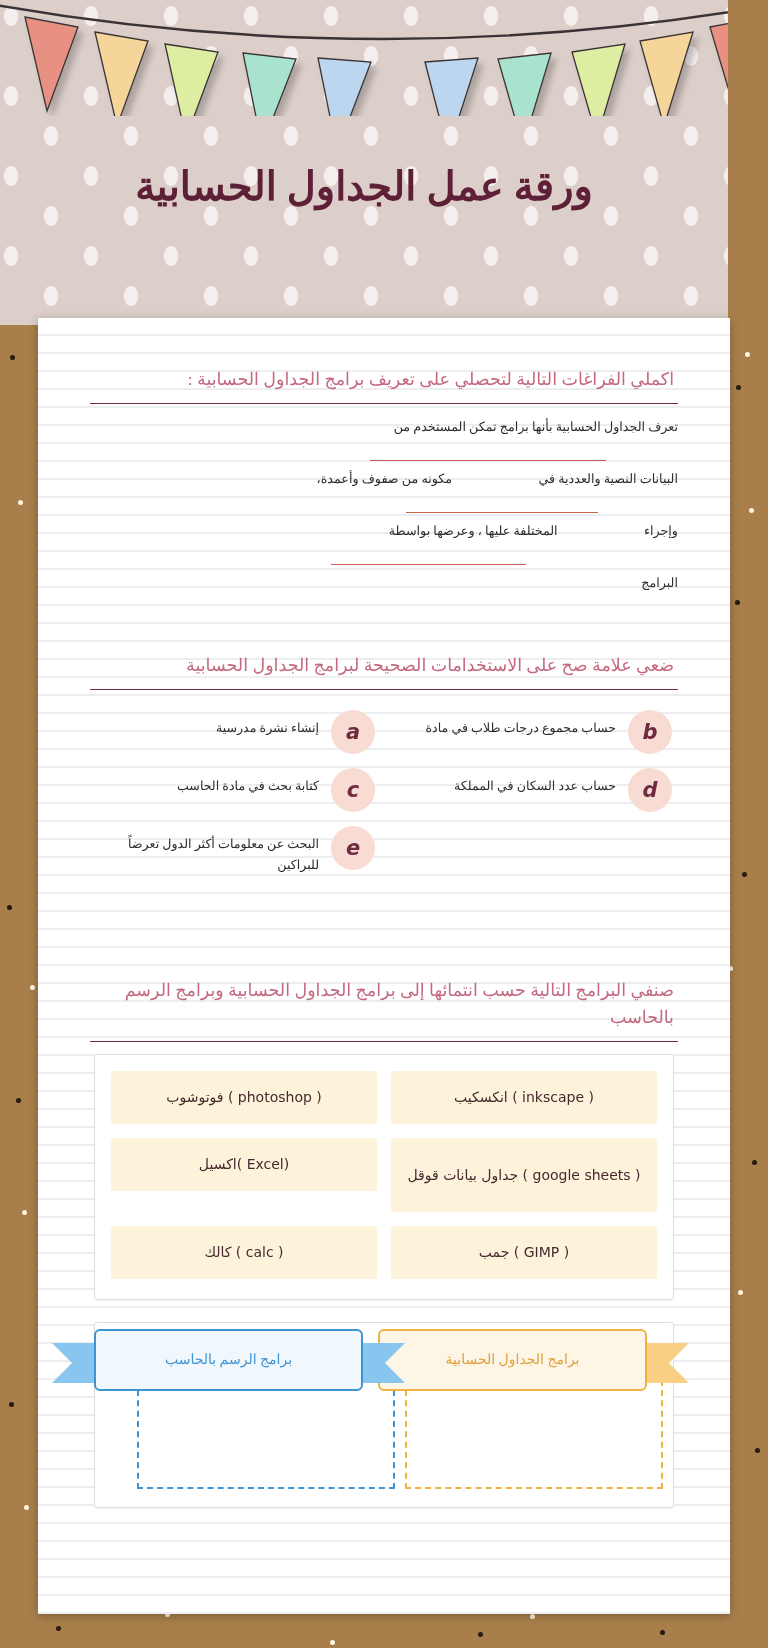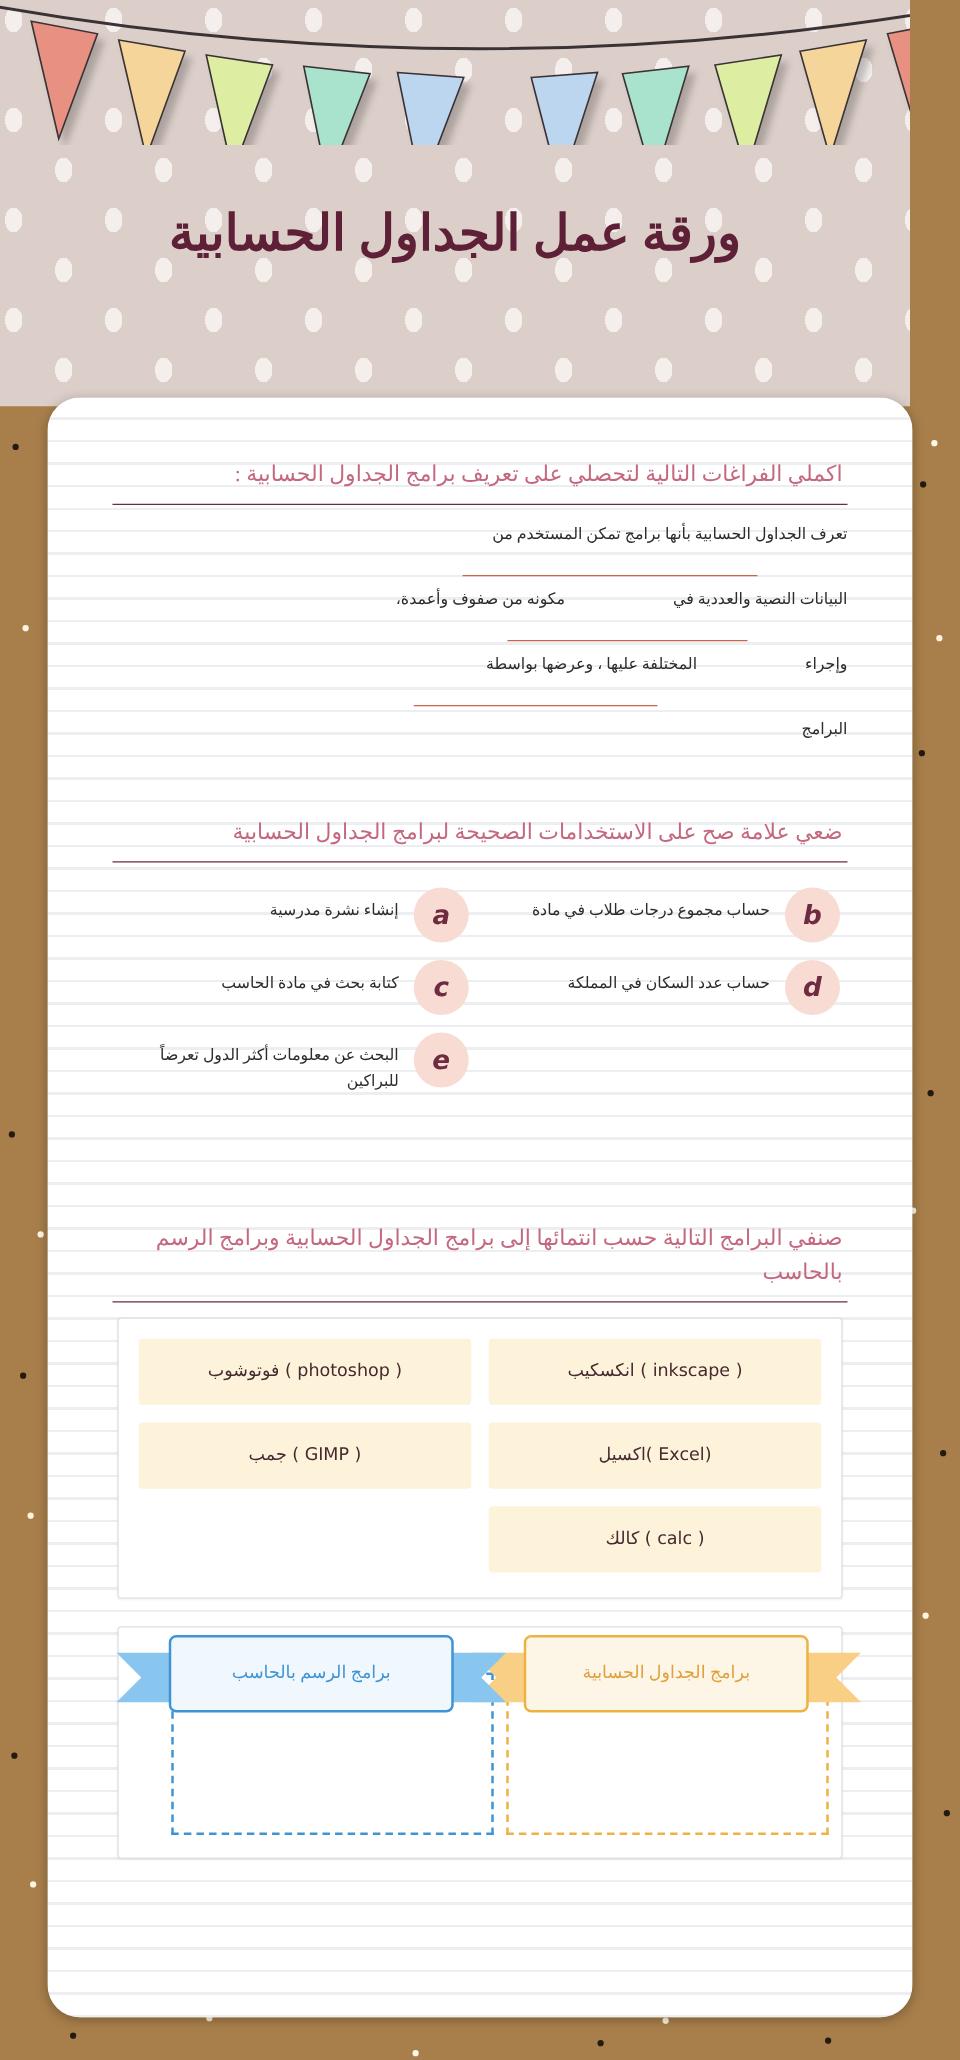--- a/index.html
+++ b/index.html
@@ -79,21 +79,20 @@
     height: 1296px;
     background-color: #fdfdfd;
     background-image: repeating-linear-gradient(
       to bottom,
       #ffffff 0px, #ffffff 16px,
       #eceef1 16px, #eceef1 18px
     );
     box-shadow: 0 2px 9px rgba(0,0,0,.28);
     overflow: hidden;
     direction: rtl;
-    border-radius: 26px;
   }
   #sheet-inner { padding: 48px 52px 0 52px; }
 
   
   .section { margin-bottom: 6px; }
   .section-title {
     color: #c4687f;
     font-size: 17.5px;
     line-height: 1.55;
     text-align: right;
@@ -205,21 +204,21 @@
     height: 130px;
     border: 2px dashed #e8a83c;
     background: transparent;
   }
   .drop-zone.zone-a { right: 10px; width: 258px; border-color: #eeb243; }
   .drop-zone.zone-b { right: 278px; width: 258px; border-color: #3f94d4; }
 
   .ribbon {
     position: absolute;
     top: 6px;
-    width: 228px;
+    width: 269px;
     height: 62px;
   }
   .ribbon .tail {
     position: absolute;
     top: 14px;
     width: 44px;
     height: 40px;
   }
   .ribbon .tail.left  { left: -42px;  }
   .ribbon .tail.right { right: -42px; }
@@ -373,20 +372,21 @@
       </div>
     </div>
 
     <div class="section" style="margin-top:101px">
       <div class="section-title">صنفي البرامج التالية حسب انتمائها إلى برامج الجداول الحسابية وبرامج الرسم بالحاسب</div>
       <hr class="section-rule">
 
       <div class="programs-panel">
         <div class="prog-card">( inkscape ) انكسكيب</div>
         <div class="prog-card">( photoshop ) فوتوشوب</div>
+        <div class="prog-card tall">( google sheets ) جداول بيانات قوقل</div>
         <div class="prog-card" style="align-self:start">(Excel )اكسيل</div>
         <div class="prog-card">( GIMP ) جمب</div>
         <div class="prog-card">( calc ) كالك</div>
       </div>
 
       <div class="sort-panel">
         <div class="drop-zone zone-a"></div>
         <div class="drop-zone zone-b"></div>
 
         <div class="ribbon ribbon-a">

